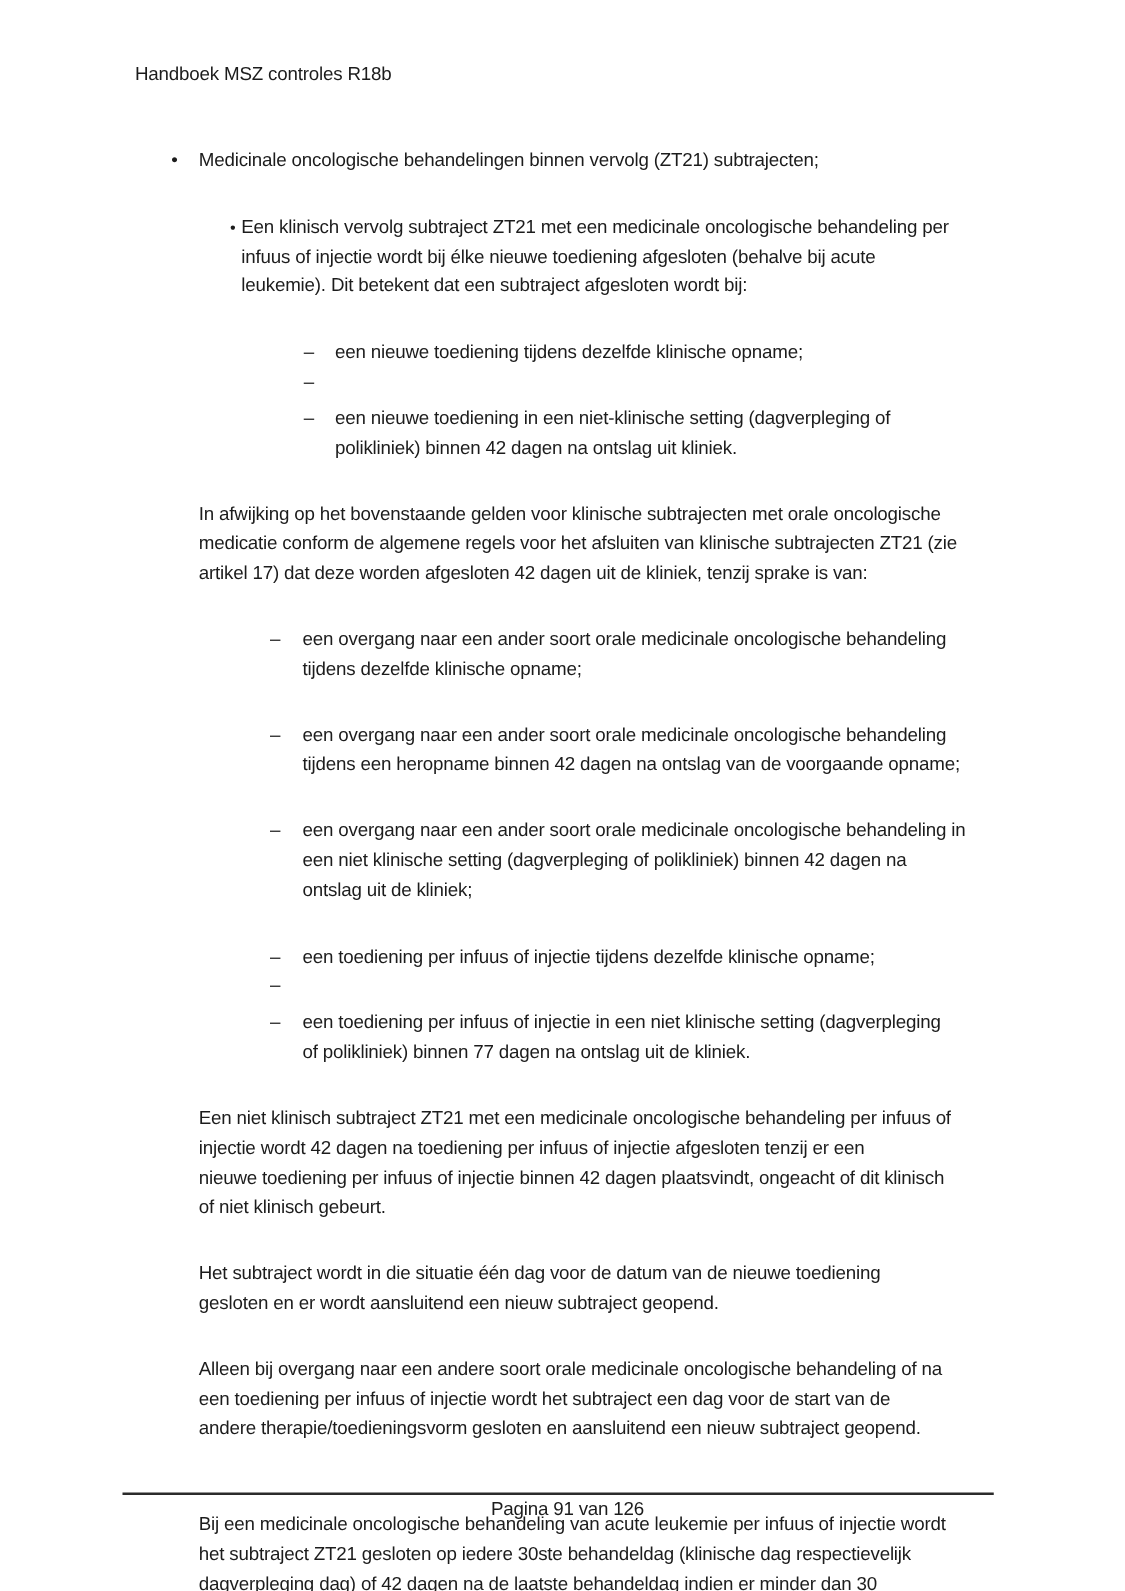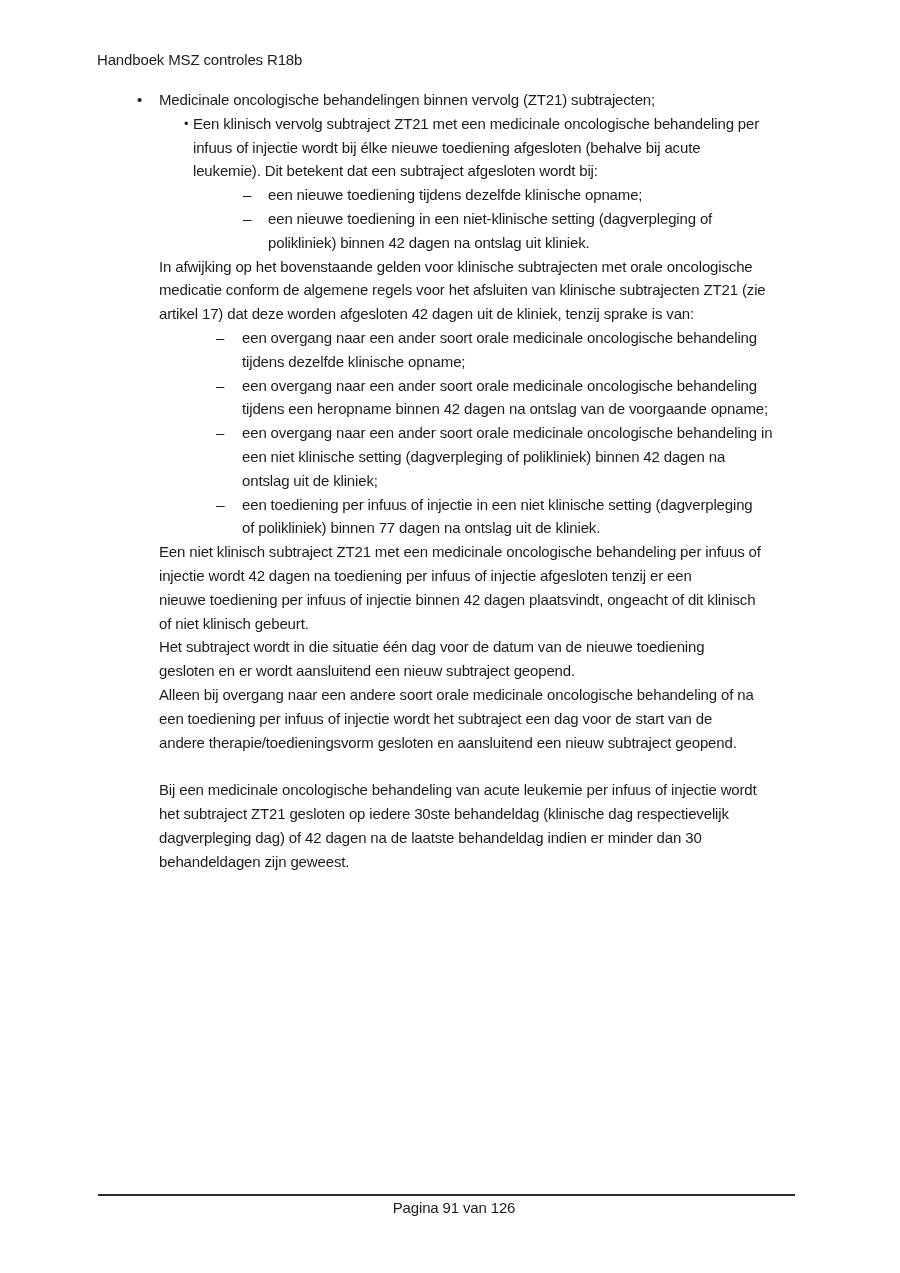--- a/index.html
+++ b/index.html
@@ -11,39 +11,39 @@
     position: relative;
     width: 900px;
     height: 1273px;
     background: #ffffff;
     font-family: "Liberation Sans", "DejaVu Sans", sans-serif;
     color: #1c1c1c;
     overflow: hidden;
   }
   .doc-header {
     position: absolute;
-    left: 97px;
+    left: 108px;
     top: 51px;
     font-size: 15px;
     line-height: 18px;
     letter-spacing: -0.15px;
     white-space: pre;
   }
   .content {
     position: absolute;
     left: 0;
     top: 88px;
     width: 900px;
     font-size: 15px;
     line-height: 23.8px;
     letter-spacing: -0.15px;
   }
   .li, .dash-item { position: relative; }
   .marker { position: absolute; top: 0; }
-  .txt, .item-text, .para { white-space: pre; }
+  .txt, .item-text, .para { white-space: pre; margin-top: 29px; }
 
   
   .l1 .marker { left: 137px; }
   .l1 .txt    { margin-left: 159px; }
   
   .l2 .marker { left: 184px; font-size: 13px; }
   .l2 .txt    { margin-left: 193px; }
   
   .d1 .marker    { left: 243px; }
   .d1 .item-text { margin-left: 268px; }
@@ -131,20 +131,21 @@
 
         <div class="dash-item">
           <span class="marker">–</span>
           <div class="item-text">een overgang naar een ander soort orale medicinale oncologische behandeling in
 een niet klinische setting (dagverpleging of polikliniek) binnen 42 dagen na
 ontslag uit de kliniek;</div>
         </div>
 
         <div class="dash-item">
           <span class="marker">–</span>
+          <div class="item-text">een toediening per infuus of injectie tijdens dezelfde klinische opname;</div>
         </div>
 
         <div class="dash-item">
           <span class="marker">–</span>
         </div>
 
         <div class="dash-item">
           <span class="marker">–</span>
           <div class="item-text">een toediening per infuus of injectie in een niet klinische setting (dagverpleging
 of polikliniek) binnen 77 dagen na ontslag uit de kliniek.</div>

